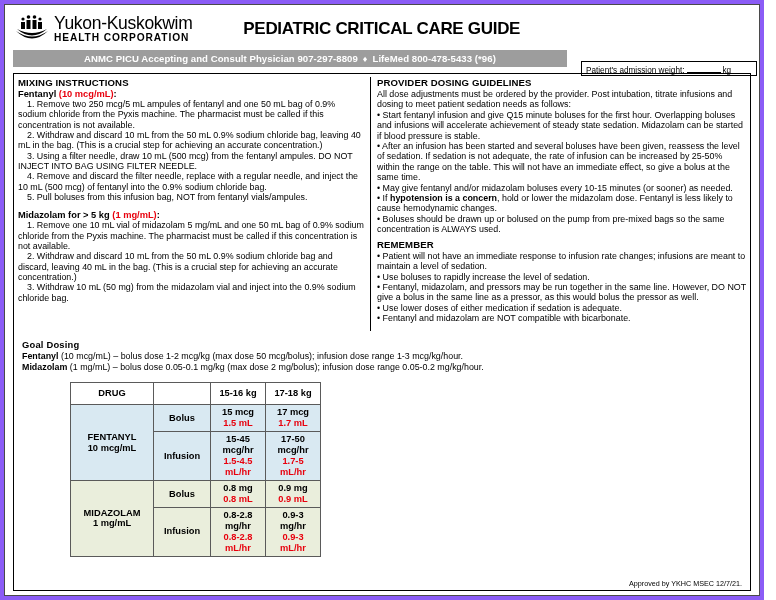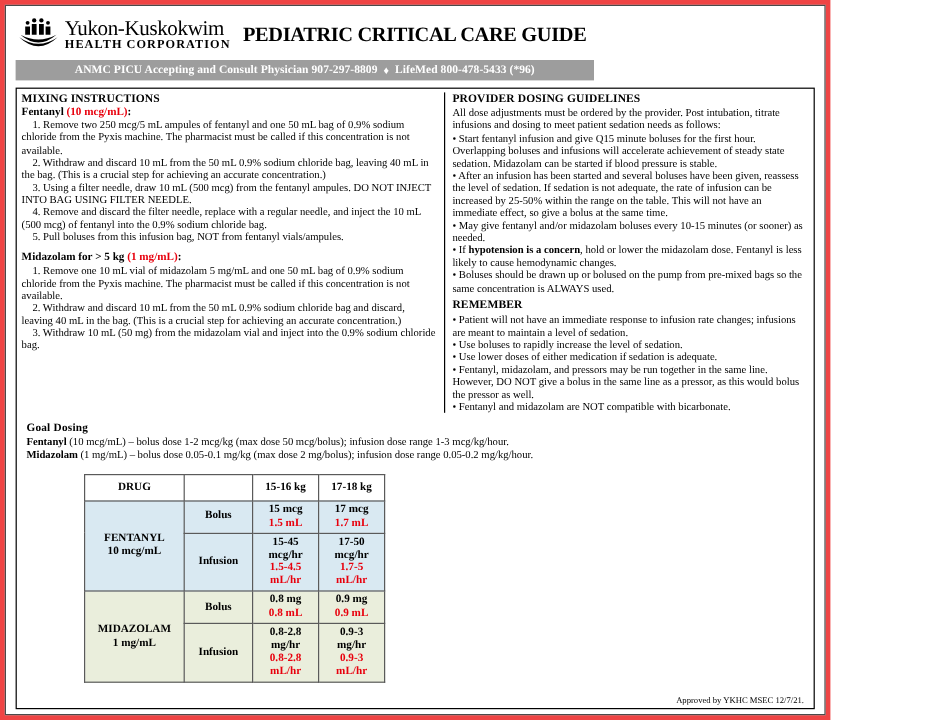--- a/index.html
+++ b/index.html
@@ -10,26 +10,25 @@
   body {
     width: 776px;
     height: 600px;
     font-family: "Liberation Sans", sans-serif;
     color: #000;
     overflow: hidden;
   }
 
   .page {
     position: relative;
-    width: 692px;
+    width: 764px;
     height: 600px;
     box-sizing: border-box;
     padding: 4px;
-    background: #ef4444;
-    font-family: Liberation Serif, serif;
+    background: #8b5cf6;
   }
   .sheet {
     position: relative;
     width: 100%;
     height: 100%;
     box-sizing: border-box;
     border: 1.5px solid #4a4a4a;
     background: #fff;
     padding: 4px 6px 2px 6px;
   }
@@ -285,20 +284,21 @@
           </svg>
         </span>
         <span class="logo-text">
           <div class="logo-line1">Yukon-Kuskokwim</div>
           <div class="logo-line2">HEALTH CORPORATION</div>
         </span>
       </div>
       <div class="main-title">PEDIATRIC CRITICAL CARE GUIDE</div>
     </div>
 
+    <div class="adm-weight"><span>Patient's admission weight:</span><span class="adm-blank"></span><span>kg</span></div>
 
     <div class="banner">
       <span>ANMC PICU Accepting and Consult Physician 907-297-8809</span>
       <span class="sep">♦</span>
       <span>LifeMed 800-478-5433 (*96)</span>
     </div>
 
     <div class="body-box">
       <div class="cols">
 
@@ -335,22 +335,22 @@
           <p class="bul">• After an infusion has been started and several boluses have been given, reassess the level of sedation. If sedation is not adequate, the rate of infusion can be increased by 25-50% within the range on the table. This will not have an immediate effect, so give a bolus at the same time.</p>
           <p class="bul">• May give fentanyl and/or midazolam boluses every 10-15 minutes (or sooner) as needed.</p>
           <p class="bul"><span>• If </span><b class="inl">hypotension is a concern</b><span>, hold or lower the midazolam dose. Fentanyl is less likely to cause hemodynamic changes.</span></p>
           <p class="bul">• Boluses should be drawn up or bolused on the pump from pre-mixed bags so the same concentration is ALWAYS used.</p>
 
           <div class="gap-sm"></div>
 
           <div class="sec-head">REMEMBER</div>
           <p class="bul">• Patient will not have an immediate response to infusion rate changes; infusions are meant to maintain a level of sedation.</p>
           <p class="bul">• Use boluses to rapidly increase the level of sedation.</p>
+          <p class="bul">• Fentanyl, midazolam, and pressors may be run together in the same line. However, DO NOT give a bolus in the same line as a pressor, as this would bolus the pressor as well.</p>
           <p class="bul">• Use lower doses of either medication if sedation is adequate.</p>
-          <p class="bul">• Fentanyl, midazolam, and pressors may be run together in the same line. However, DO NOT give a bolus in the same line as a pressor, as this would bolus the pressor as well.</p>
           <p class="bul">• Fentanyl and midazolam are NOT compatible with bicarbonate.</p>
         </div>
       </div>
 
       <div class="goal">
         <div class="goal-head">Goal Dosing</div>
         <div class="goal-line"><b class="inl">Fentanyl</b><span> (10 mcg/mL) – bolus dose 1-2 mcg/kg (max dose 50 mcg/bolus); infusion dose range 1-3 mcg/kg/hour.</span></div>
         <div class="goal-line"><b class="inl">Midazolam</b><span> (1 mg/mL) – bolus dose 0.05-0.1 mg/kg (max dose 2 mg/bolus); infusion dose range 0.05-0.2 mg/kg/hour.</span></div>
       </div>
 

